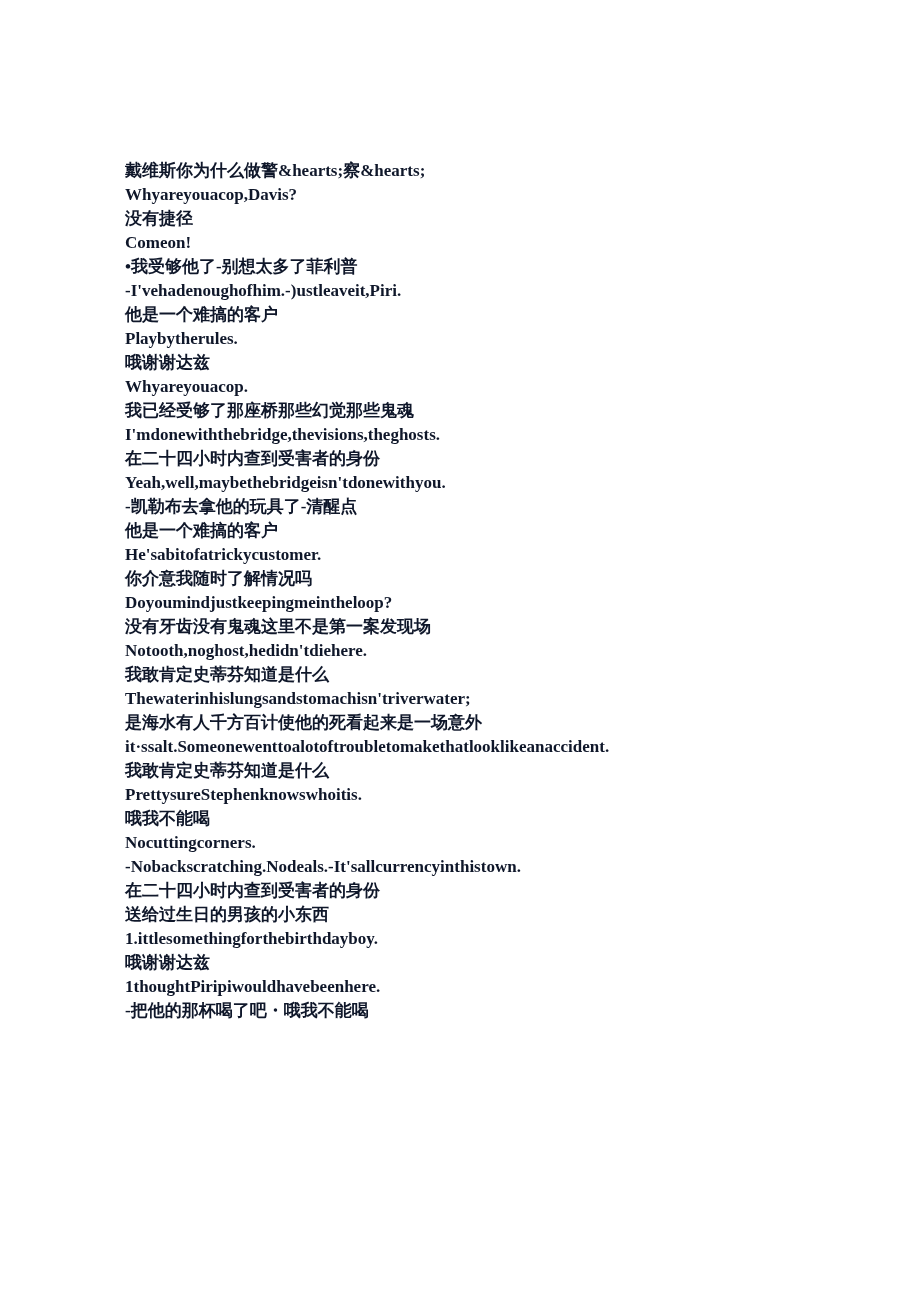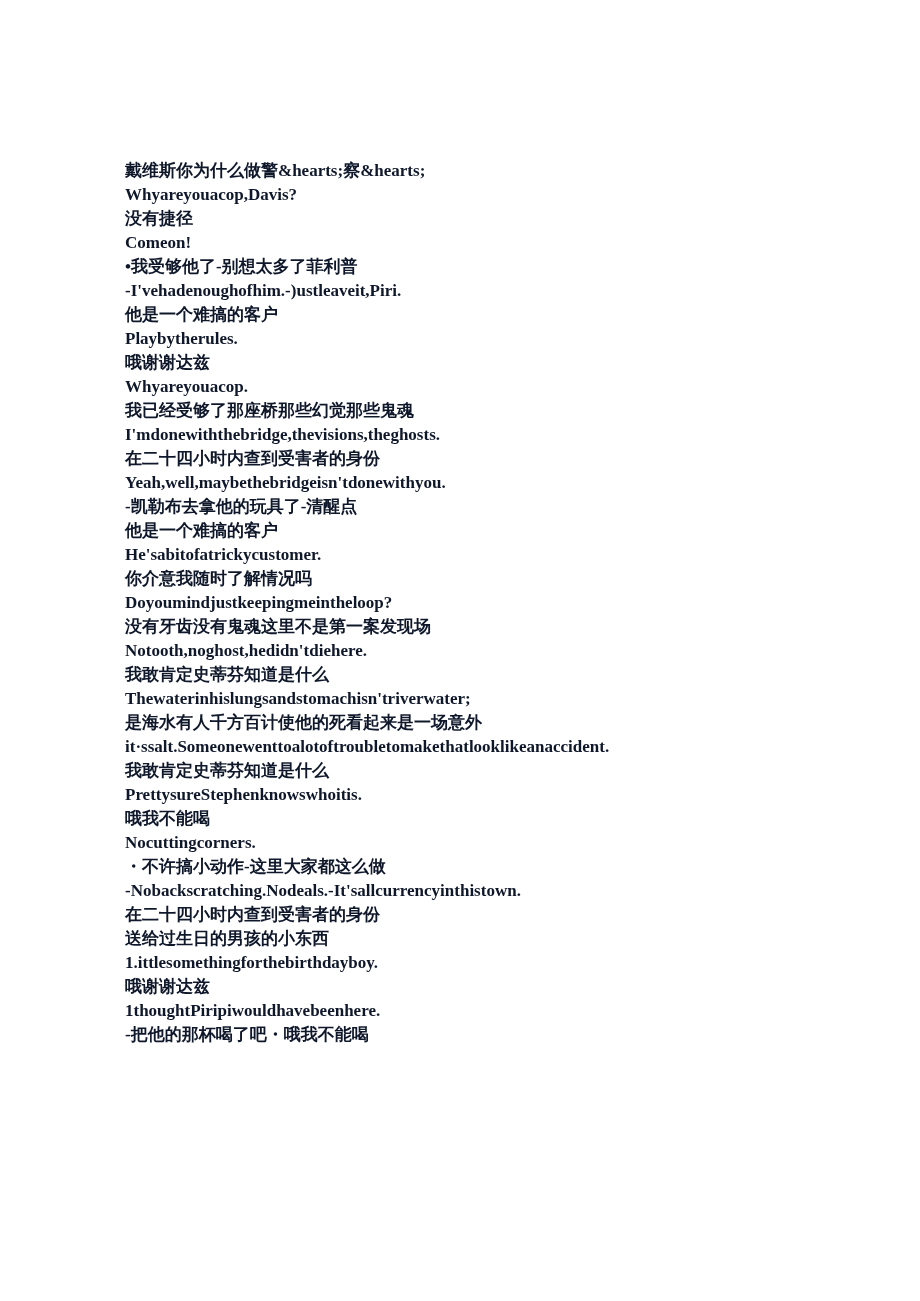--- a/index.html
+++ b/index.html
@@ -59,21 +59,20 @@
     <p class="line">没有牙齿没有鬼魂这里不是第一案发现场</p>
     <p class="line">Notooth,noghost,hedidn'tdiehere.</p>
     <p class="line">我敢肯定史蒂芬知道是什么</p>
     <p class="line">Thewaterinhislungsandstomachisn'triverwater;</p>
     <p class="line">是海水有人千方百计使他的死看起来是一场意外</p>
     <p class="line">it·ssalt.Someonewenttoalotoftroubletomakethatlooklikeanaccident.</p>
     <p class="line">我敢肯定史蒂芬知道是什么</p>
     <p class="line">PrettysureStephenknowswhoitis.</p>
     <p class="line">哦我不能喝</p>
     <p class="line">Nocuttingcorners.</p>
-    <p class="line">・不许搞小动作-这里大家都这么做</p>
     <p class="line">-Nobackscratching.Nodeals.-It'sallcurrencyinthistown.</p>
     <p class="line">在二十四小时内查到受害者的身份</p>
     <p class="line">送给过生日的男孩的小东西</p>
     <p class="line">1.ittlesomethingforthebirthdayboy.</p>
     <p class="line">哦谢谢达兹</p>
     <p class="line">1thoughtPiripiwouldhavebeenhere.</p>
     <p class="line">-把他的那杯喝了吧・哦我不能喝</p>
   </div>
 </div>
 

